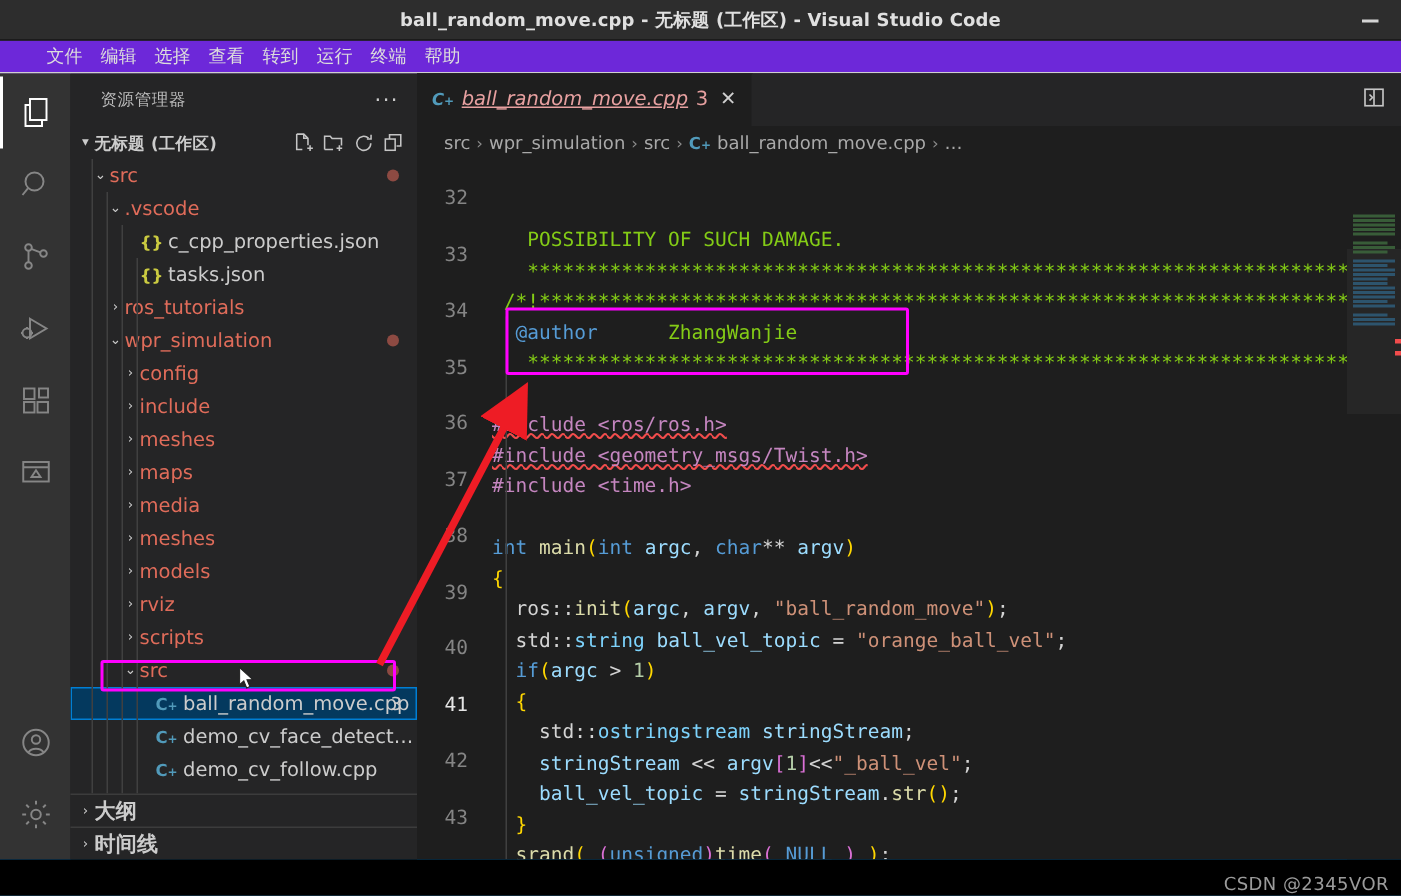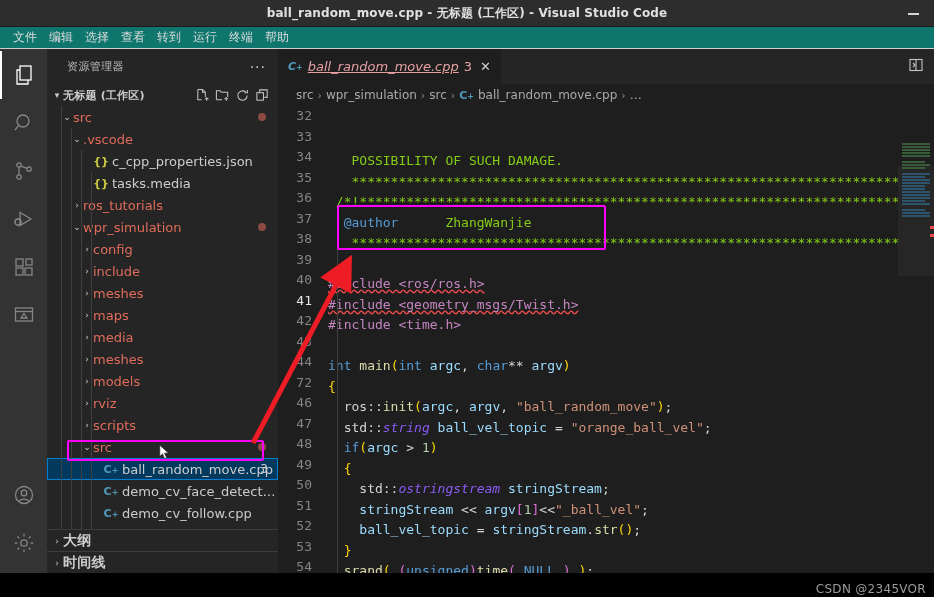--- a/index.html
+++ b/index.html
@@ -21,22 +21,22 @@
   }
   .titlebar .title {
     font-size: 12px; color: #e0e0e0; font-weight: bold; letter-spacing: .1px;
   }
   .winbtns { position: absolute; right: 6px; top: 0; height: 27px; display: flex; align-items: center; }
   .winbtn { width: 30px; height: 20px; display:flex; align-items:center; justify-content:center; color:#d0d0d0; }
   .minus { display:block; width: 11px; height: 2px; background: #d5d5d5; }
 
   
   .menubar {
-    height: 22px; flex: 0 0 22px; background: #0f766e;
-    display: flex; align-items: center; padding-left: 7px; gap: 0px;
+    height: 22px; flex: 0 0 22px; background: #6d28d9;
+    display: flex; align-items: center; padding-left: 25px; gap: 0px;
     border-bottom: 1px solid #cfcfcf;
   }
   .menuitem {
     font-size: 12px; color: #dcdcdc; padding: 2px 6px; line-height: 15px;
     white-space: nowrap;
   }
 
   
   .body { flex: 1 1 auto; display: flex; min-height: 0; }
 
@@ -131,35 +131,35 @@
   }
   .bc-sep { color: #8a8a8a; font-size: 11px; }
   .bc-item { white-space: nowrap; }
 
   .codearea { flex: 1 1 auto; display: flex; position: relative; overflow: hidden; min-height: 0; }
   .gutter {
     width: 46px; flex: 0 0 46px; text-align: right; padding-right: 12px;
     color: #858585; font-family: "DejaVu Sans Mono", "Liberation Mono", monospace;
     font-size: 13px; padding-top: 0px; user-select: none;
   }
-  .gutter .ln { height: 20.5px; line-height: 20.5px; }
+  .gutter .ln { height: 20.5px; line-height: 20.5px; margin-top: 17px; }
   .gutter .ln.cur { color: #e5e5e5; }
   .code {
     flex: 1 1 auto; position: relative; overflow: hidden;
     font-family: "DejaVu Sans Mono", "Liberation Mono", monospace;
     font-size: 13px; white-space: pre; padding-left: 4px;
   }
   .code .cl { height: 20.5px; line-height: 20.5px; }
   .indent-guide { position: absolute; top: 0; bottom: 0; left: 13px; width: 1px; background: #404040; }
 
   
   .c-comment { color: #84cc16; }
   .c-doc { color: #569cd6; }
   .c-kw { color: #569cd6; }
-  .c-type { color: #8b5cf6; font-style: italic; }
+  .c-type { color: #7dd3fc; }
   .c-var { color: #9cdcfe; }
   .c-fn { color: #dcdcaa; }
   .c-str { color: #ce9178; }
   .c-num { color: #b5cea8; }
   .c-pp { color: #c586c0; }
   .c-plain { color: #d4d4d4; }
   .c-punct-y { color: #ffd700; }
   .c-punct-p { color: #da70d6; }
   .squiggle {
     text-decoration: underline wavy #f14c4c;
@@ -344,21 +344,21 @@
             <span class="ticon">
               <span class="json-icon">{}</span>
             </span>
             <span class="tlabel">c_cpp_properties.json</span>
           </div>
           <div class="trow" style="padding-left: 34px;">
             <span class="twist"></span>
             <span class="ticon">
               <span class="json-icon">{}</span>
             </span>
-            <span class="tlabel">tasks.media</span>
+            <span class="tlabel">tasks.json</span>
           </div>
           <div class="trow" style="padding-left: 24px;">
             <span class="twist">›</span>
             <span class="tlabel folder-name">ros_tutorials</span>
           </div>
           <div class="trow" style="padding-left: 24px;">
             <span class="twist">⌄</span>
             <span class="tlabel folder-name">wpr_simulation</span>
             <span class="badge-dot"></span>
           </div>

